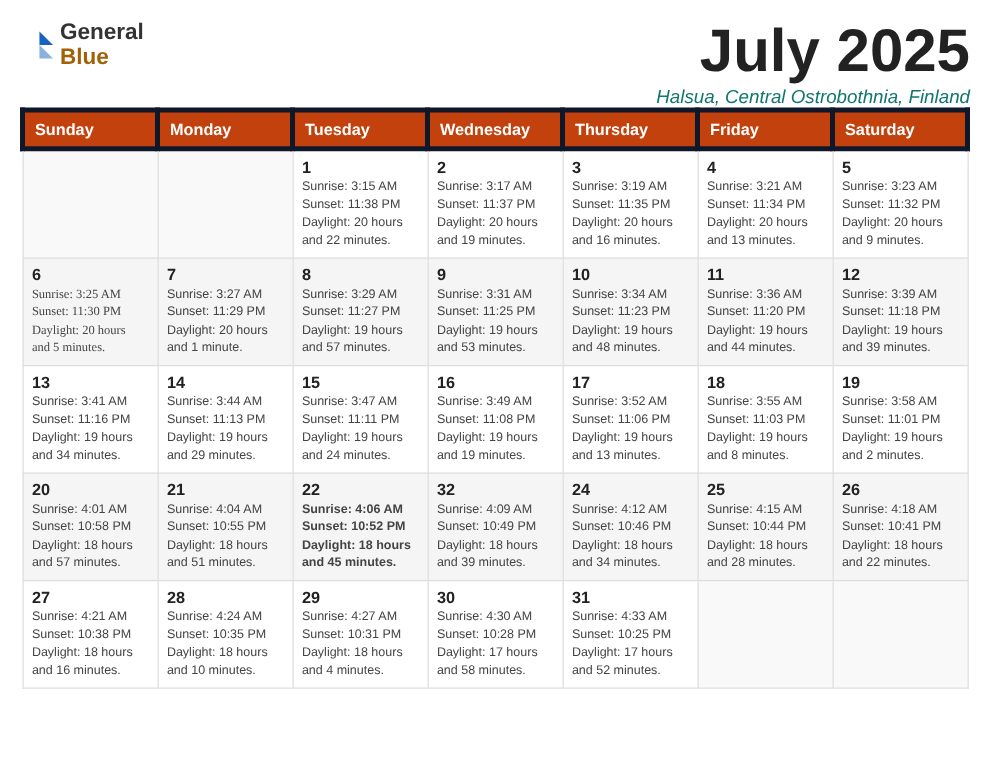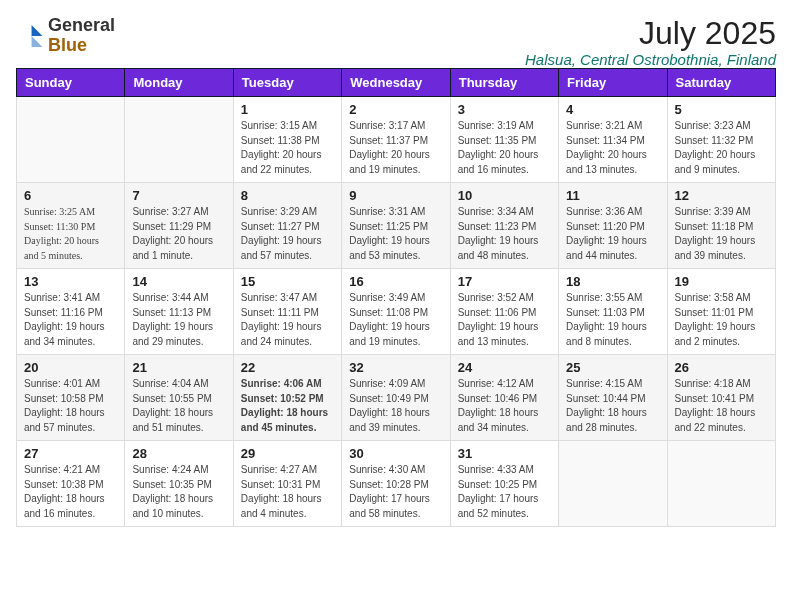--- a/index.html
+++ b/index.html
@@ -28,43 +28,43 @@
     .logo-general { color: #333; }
     .logo-blue { color: #a16207; }
     .logo-icon {
       width: 28px;
       height: 28px;
     }
     .title-block {
       text-align: right;
     }
     .main-title {
-      font-size: 32px;
-      font-weight: normal;
+      font-size: 48px;
+      font-weight: bold;
       color: #222;
       line-height: 1.1;
     }
     .subtitle {
       font-size: 15px;
       color: #0f766e;
       font-style: italic;
     }
     .calendar {
       width: 100%;
       border-collapse: collapse;
       border: 1px solid #ccc;
     }
     .calendar th {
-      background: #6d28d9;
+      background: #c2410c;
       color: #fff;
       font-size: 13px;
       font-weight: bold;
       padding: 6px 8px;
       text-align: left;
-      border: 1px solid #0f172a;
+      border: 4px solid #0f172a;
     }
     .calendar td {
       vertical-align: top;
       padding: 5px 7px;
       border: 1px solid #ddd;
       font-size: 10.5px;
       color: #333;
       width: 108px;
       min-height: 80px;
       background: #fff;

